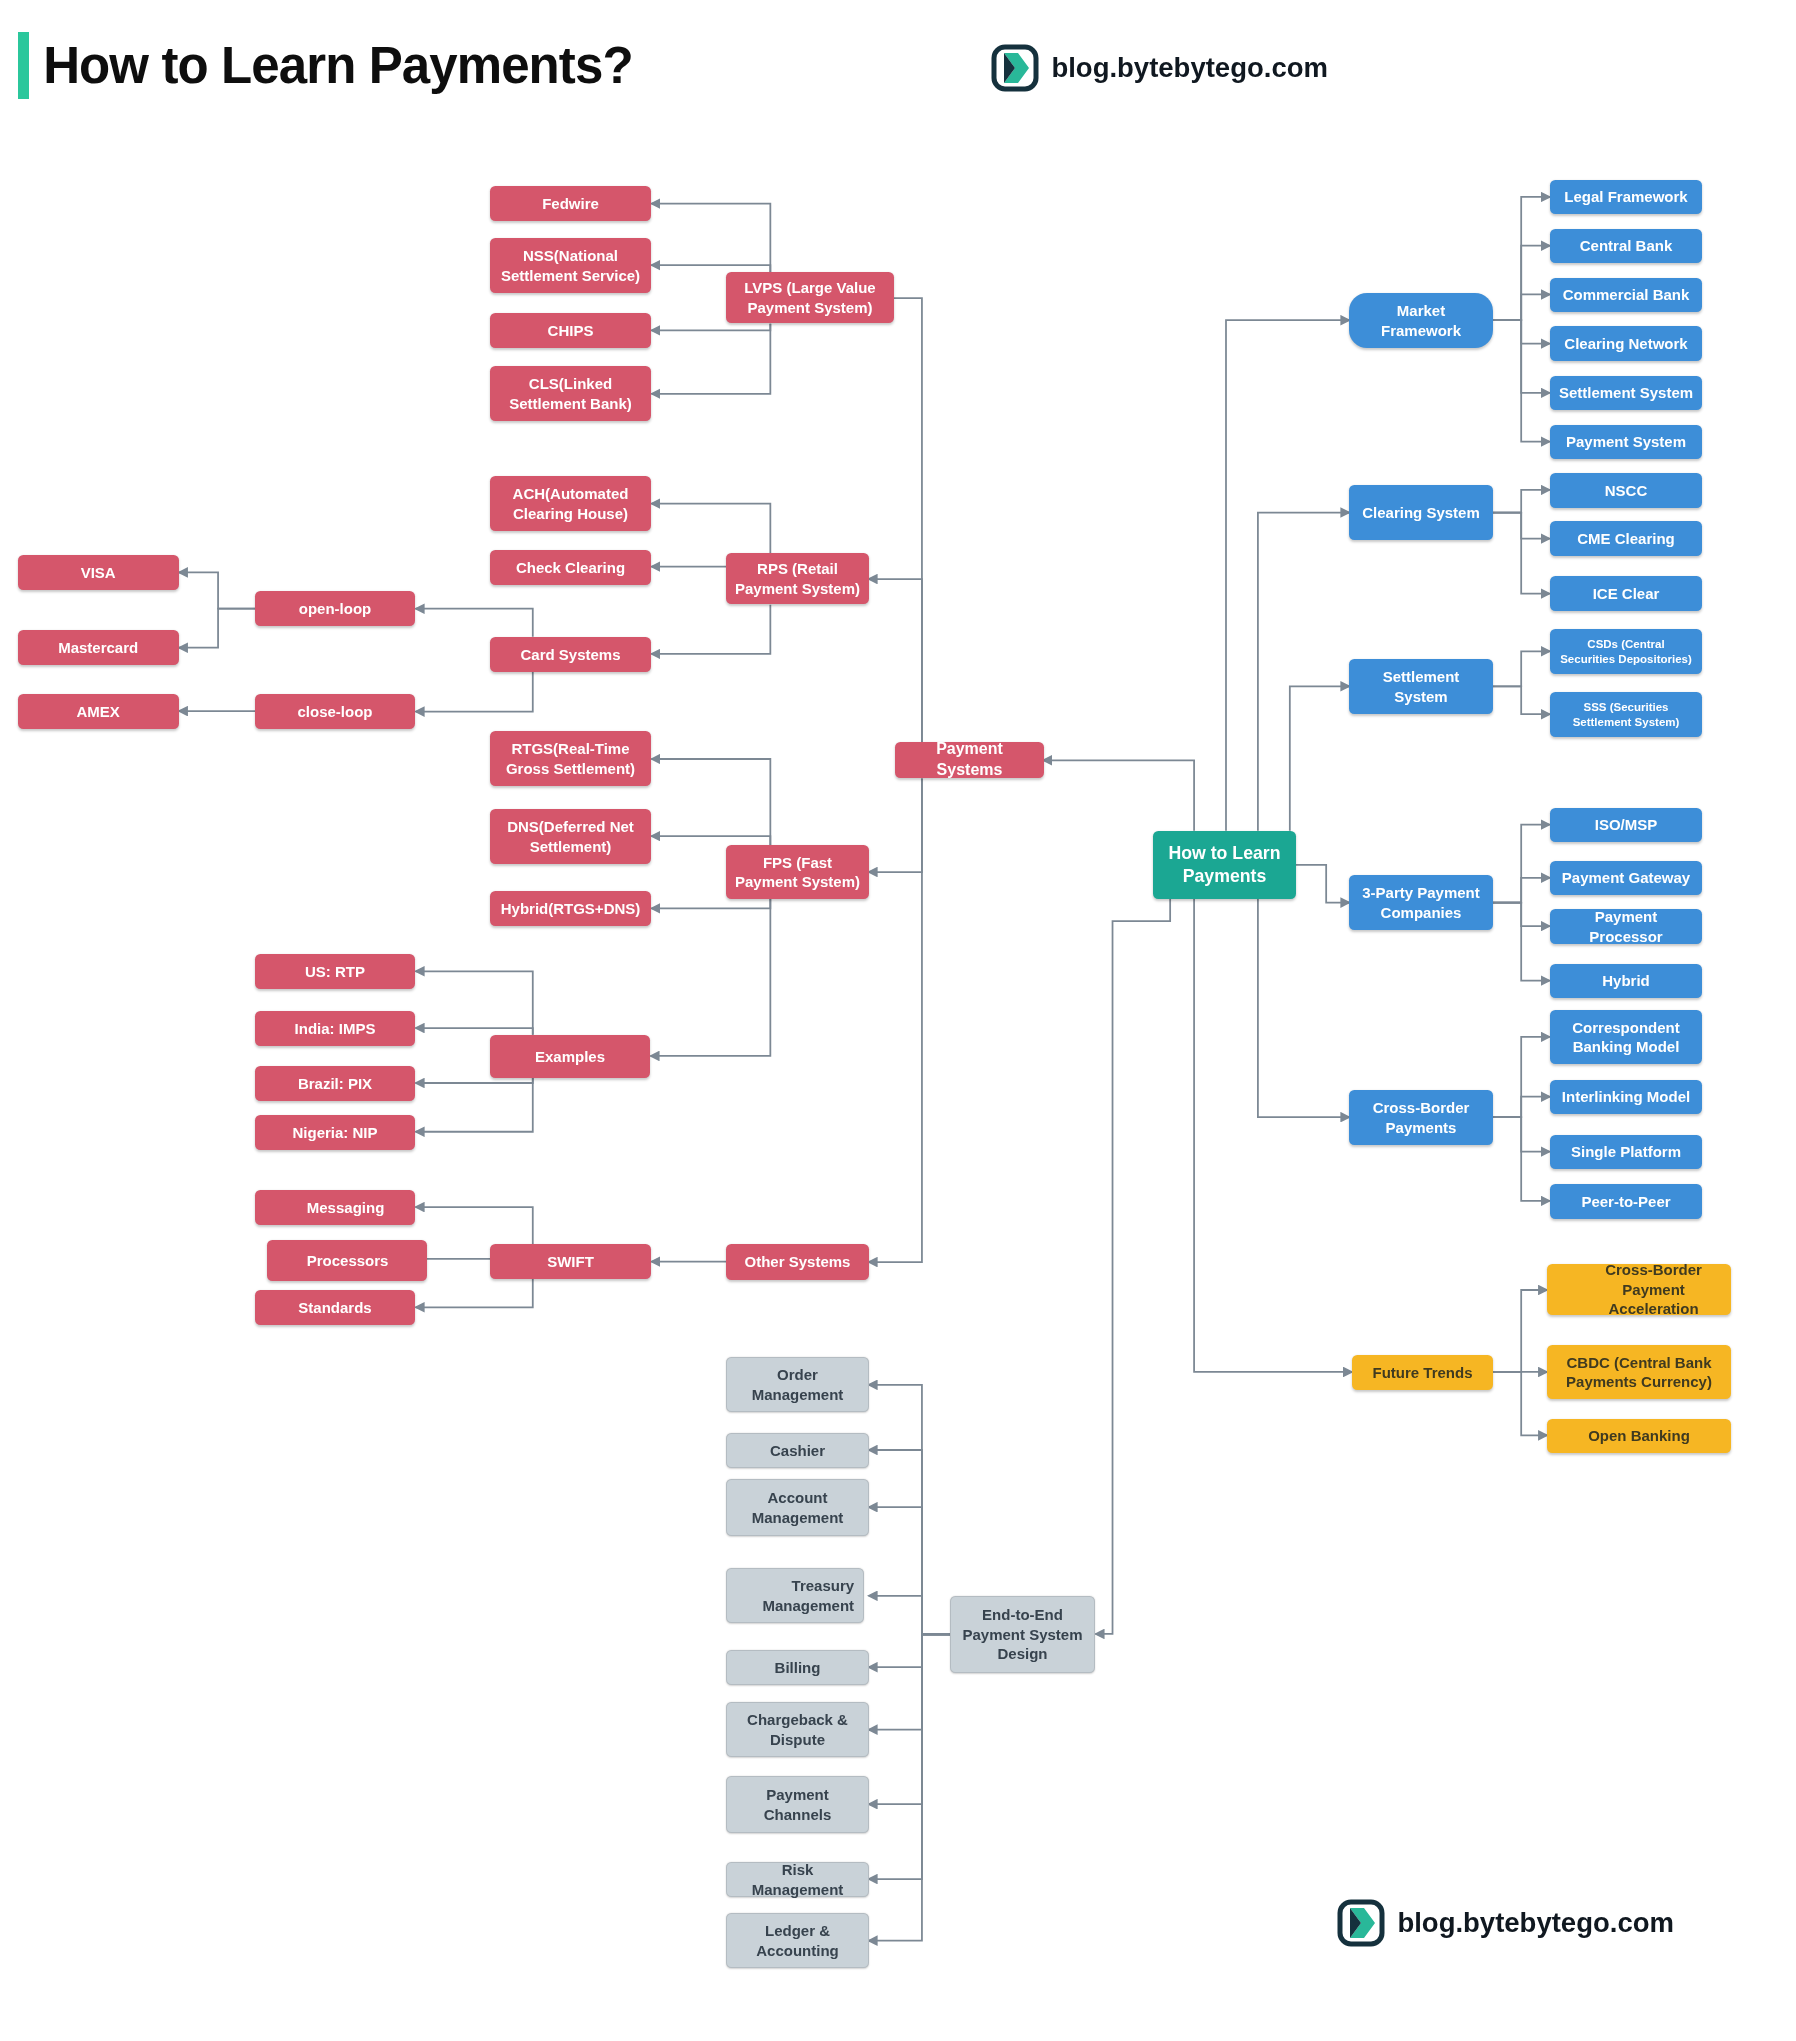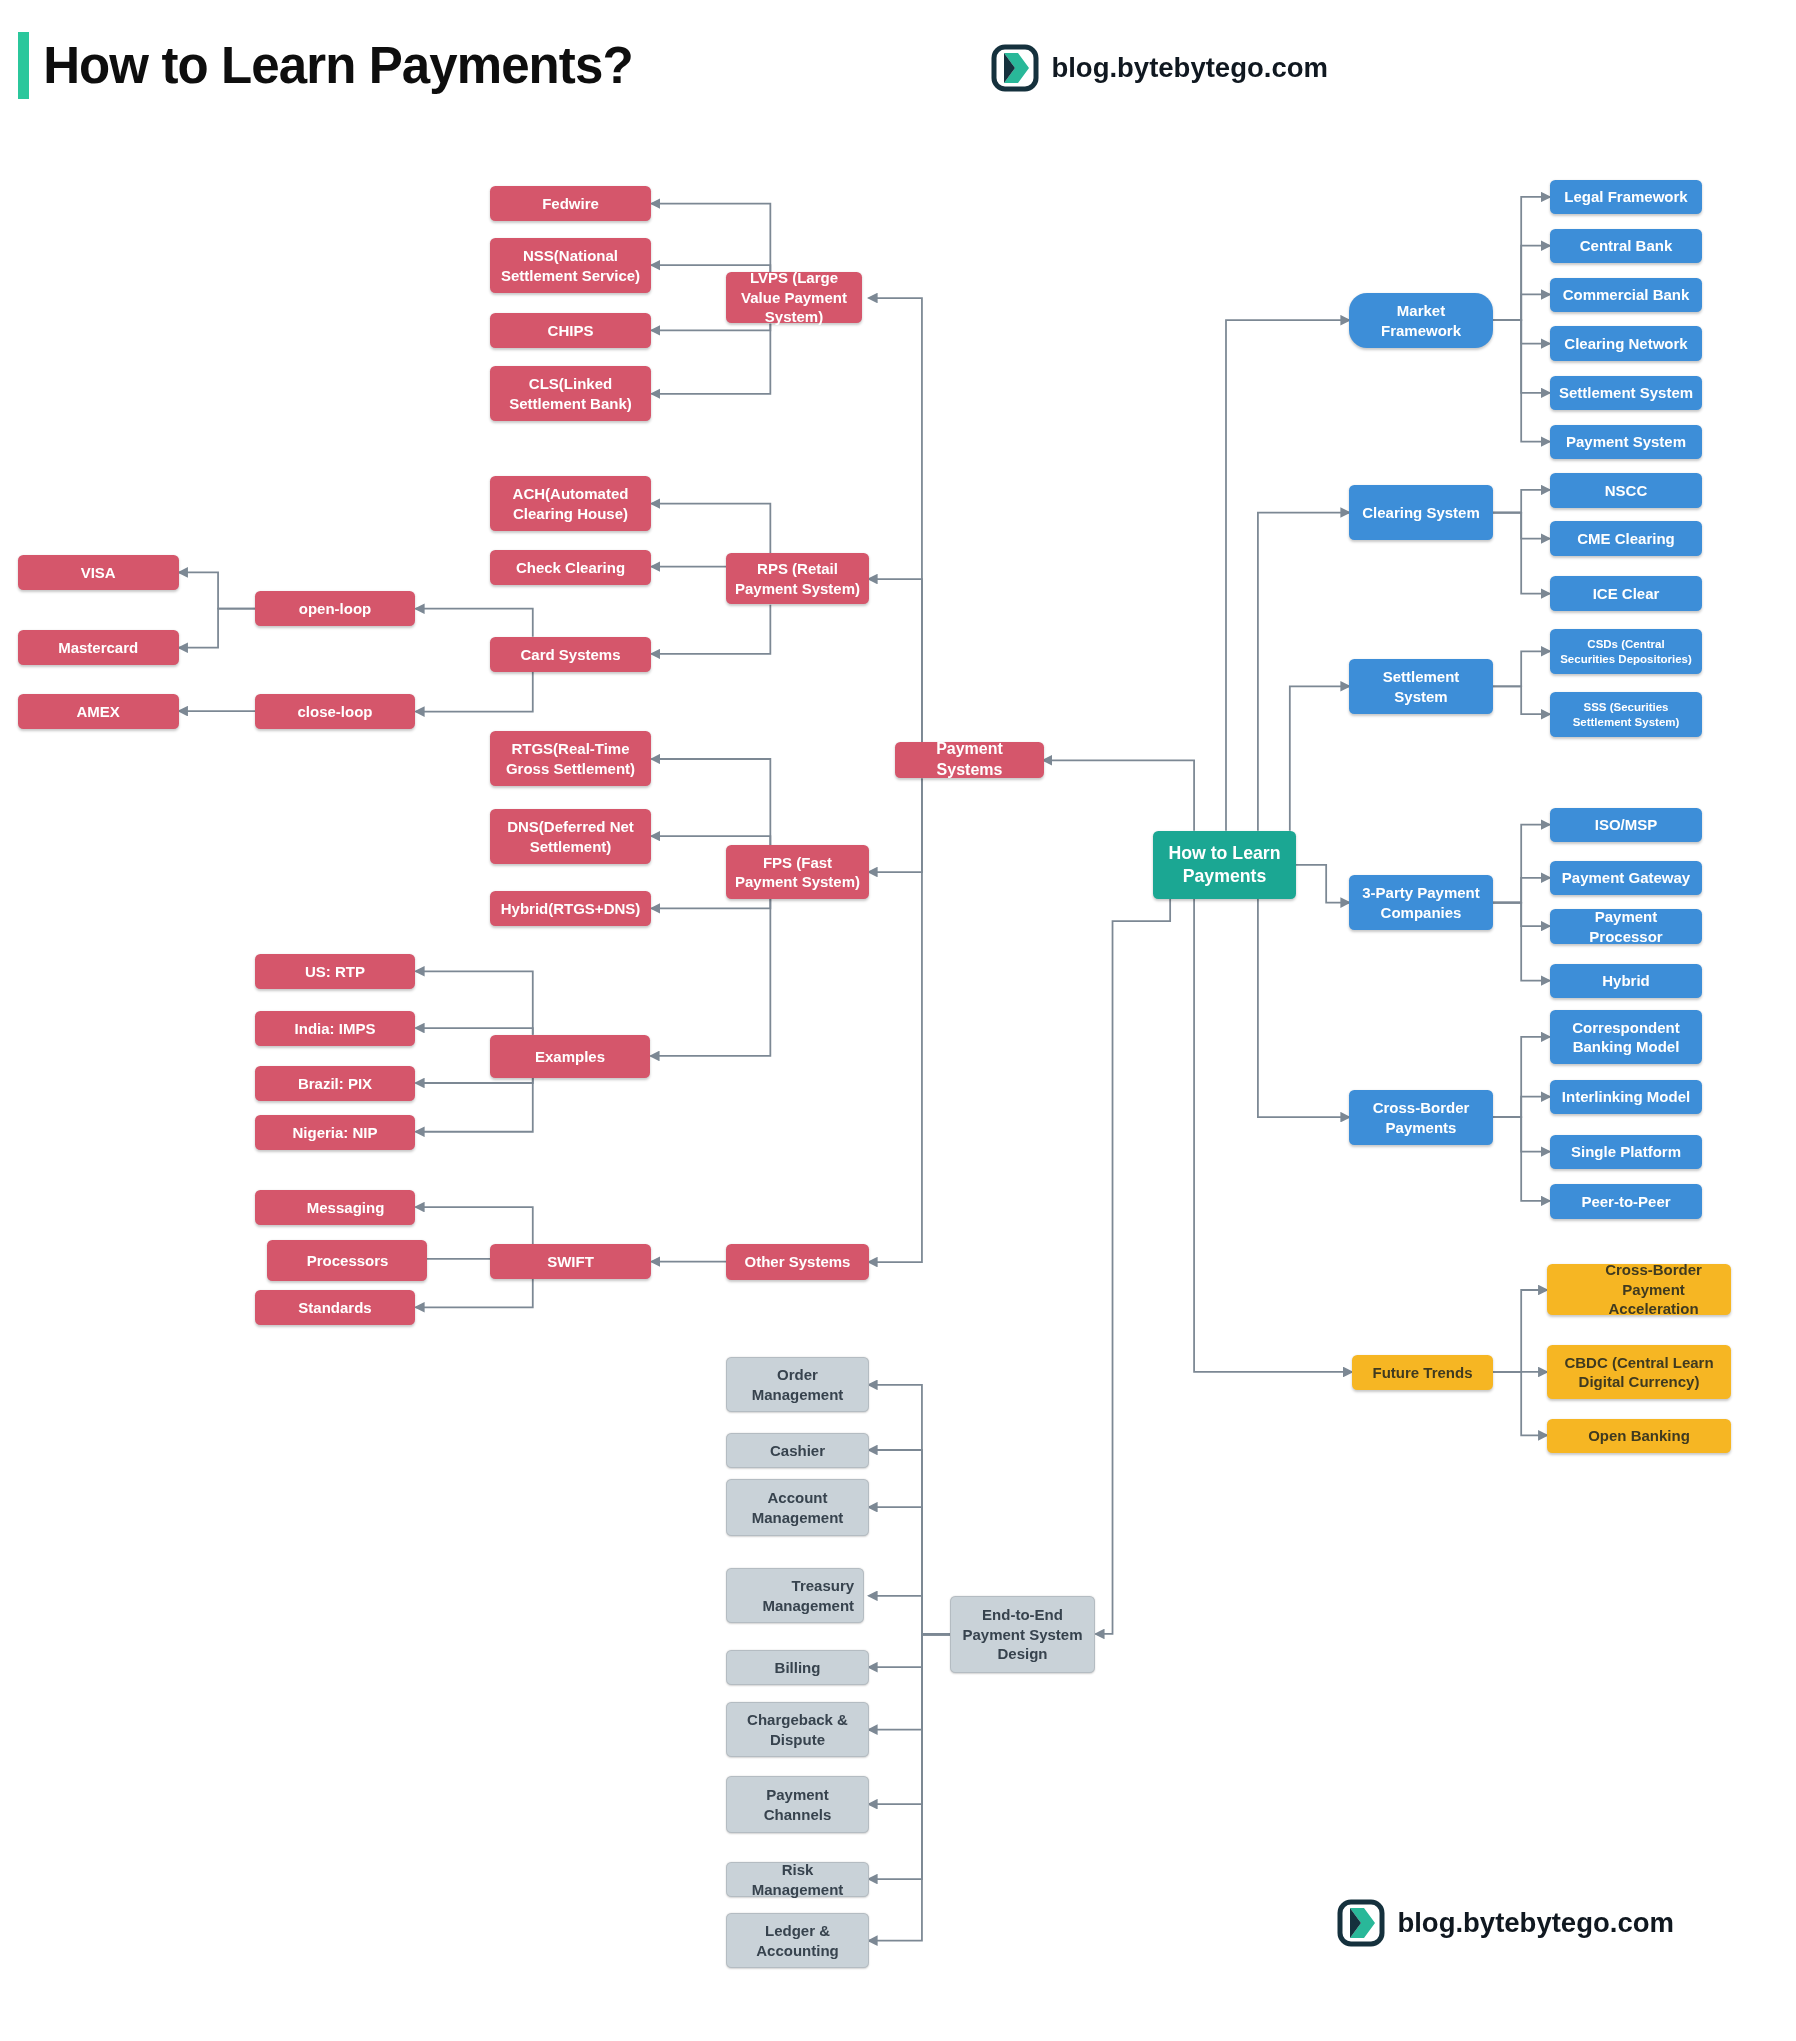--- a/index.html
+++ b/index.html
@@ -117,21 +117,21 @@
       <path d="M 1072 1843.5 L 1040 1843.5 L 1040 2035 L 980 2035" class="edge" marker-end="url(#arrow)"></path>
       <path d="M 1072 1843.5 L 1040 1843.5 L 1040 2119.5 L 980 2119.5" class="edge" marker-end="url(#arrow)"></path>
       <path d="M 1072 1843.5 L 1040 1843.5 L 1040 2189 L 980 2189" class="edge" marker-end="url(#arrow)"></path>
     </svg>
 
   <div id="nodes">
       <div class="node red" style="left: 490px; top: 186px; width: 161px; height: 35px; background: rgb(213, 86, 107); color: rgb(255, 255, 255);">Fedwire</div>
       <div class="node red" style="left: 490px; top: 238px; width: 161px; height: 55px; background: rgb(213, 86, 107); color: rgb(255, 255, 255);">NSS(National Settlement Service)</div>
       <div class="node red" style="left: 490px; top: 313px; width: 161px; height: 35px; background: rgb(213, 86, 107); color: rgb(255, 255, 255);">CHIPS</div>
       <div class="node red" style="left: 490px; top: 366px; width: 161px; height: 55px; background: rgb(213, 86, 107); color: rgb(255, 255, 255);">CLS(Linked Settlement Bank)</div>
-      <div class="node red" style="left: 726px; top: 272px; width: 136px; height: 51px; background: rgb(213, 86, 107); color: rgb(255, 255, 255);">LVPS (Large Value Payment System)</div>
+      <div class="node red" style="left: 726px; top: 272px; width: 168px; height: 51px; background: rgb(213, 86, 107); color: rgb(255, 255, 255);">LVPS (Large Value Payment System)</div>
       <div class="node red" style="left: 490px; top: 476px; width: 161px; height: 55px; background: rgb(213, 86, 107); color: rgb(255, 255, 255);">ACH(Automated Clearing House)</div>
       <div class="node red" style="left: 490px; top: 550px; width: 161px; height: 35px; background: rgb(213, 86, 107); color: rgb(255, 255, 255);">Check Clearing</div>
       <div class="node red" style="left: 490px; top: 637px; width: 161px; height: 35px; background: rgb(213, 86, 107); color: rgb(255, 255, 255);">Card Systems</div>
       <div class="node red" style="left: 726px; top: 553px; width: 143px; height: 51px; background: rgb(213, 86, 107); color: rgb(255, 255, 255);">RPS (Retail Payment System)</div>
       <div class="node red" style="left: 17.7px; top: 555px; width: 161px; height: 35px; background: rgb(213, 86, 107); color: rgb(255, 255, 255);">VISA</div>
       <div class="node red" style="left: 17.7px; top: 630px; width: 161px; height: 35px; background: rgb(213, 86, 107); color: rgb(255, 255, 255);">Mastercard</div>
       <div class="node red" style="left: 17.7px; top: 694px; width: 161px; height: 35px; background: rgb(213, 86, 107); color: rgb(255, 255, 255);">AMEX</div>
       <div class="node red" style="left: 255px; top: 591px; width: 160px; height: 35px; background: rgb(213, 86, 107); color: rgb(255, 255, 255);">open-loop</div>
       <div class="node red" style="left: 255px; top: 694px; width: 160px; height: 35px; background: rgb(213, 86, 107); color: rgb(255, 255, 255);">close-loop</div>
       <div class="node red" style="left: 490px; top: 731px; width: 161px; height: 55px; background: rgb(213, 86, 107); color: rgb(255, 255, 255);">RTGS(Real-Time Gross Settlement)</div>
@@ -169,21 +169,21 @@
       <div class="node blue" style="left: 1550px; top: 808px; width: 152px; height: 34px; background: rgb(61, 142, 216); color: rgb(255, 255, 255);">ISO/MSP</div>
       <div class="node blue" style="left: 1550px; top: 861px; width: 152px; height: 34px; background: rgb(61, 142, 216); color: rgb(255, 255, 255);">Payment Gateway</div>
       <div class="node blue" style="left: 1550px; top: 909px; width: 152px; height: 35px; background: rgb(61, 142, 216); color: rgb(255, 255, 255);">Payment Processor</div>
       <div class="node blue" style="left: 1550px; top: 964px; width: 152px; height: 34px; background: rgb(61, 142, 216); color: rgb(255, 255, 255);">Hybrid</div>
       <div class="node blue" style="left: 1550px; top: 1010px; width: 152px; height: 54px; background: rgb(61, 142, 216); color: rgb(255, 255, 255);">Correspondent Banking Model</div>
       <div class="node blue" style="left: 1550px; top: 1080px; width: 152px; height: 34px; background: rgb(61, 142, 216); color: rgb(255, 255, 255);">Interlinking Model</div>
       <div class="node blue" style="left: 1550px; top: 1135px; width: 152px; height: 34px; background: rgb(61, 142, 216); color: rgb(255, 255, 255);">Single Platform</div>
       <div class="node blue" style="left: 1550px; top: 1184px; width: 152px; height: 35px; background: rgb(61, 142, 216); color: rgb(255, 255, 255);">Peer-to-Peer</div>
       <div class="node yellow" style="left: 1352px; top: 1355px; width: 141px; height: 35px; background: rgb(246, 182, 35); color: rgb(63, 58, 32);">Future Trends</div>
       <div class="node yellow" style="left: 1547px; top: 1264px; width: 184px; height: 51px; background: rgb(246, 182, 35); color: rgb(63, 58, 32); padding-left: 38px;">Cross-Border Payment Acceleration</div>
-      <div class="node yellow" style="left: 1547px; top: 1345px; width: 184px; height: 54px; background: rgb(246, 182, 35); color: rgb(63, 58, 32);">CBDC (Central Learn Digital Currency)</div>
+      <div class="node yellow" style="left: 1547px; top: 1345px; width: 184px; height: 54px; background: rgb(246, 182, 35); color: rgb(63, 58, 32);">CBDC (Central Bank Payments Currency)</div>
       <div class="node yellow" style="left: 1547px; top: 1419px; width: 184px; height: 34px; background: rgb(246, 182, 35); color: rgb(63, 58, 32);">Open Banking</div>
       <div class="node gray" style="left: 950px; top: 1596px; width: 145px; height: 77px; background: rgb(201, 210, 216); color: rgb(55, 67, 78);">End-to-End Payment System Design</div>
       <div class="node gray" style="left: 726px; top: 1357px; width: 143px; height: 55px; background: rgb(201, 210, 216); color: rgb(55, 67, 78);">Order Management</div>
       <div class="node gray" style="left: 726px; top: 1433px; width: 143px; height: 35px; background: rgb(201, 210, 216); color: rgb(55, 67, 78);">Cashier</div>
       <div class="node gray" style="left: 726px; top: 1479px; width: 143px; height: 57px; background: rgb(201, 210, 216); color: rgb(55, 67, 78);">Account Management</div>
       <div class="node gray" style="left: 726px; top: 1568px; width: 138px; height: 55px; background: rgb(201, 210, 216); color: rgb(55, 67, 78); text-align: right;">Treasury Management</div>
       <div class="node gray" style="left: 726px; top: 1650px; width: 143px; height: 35px; background: rgb(201, 210, 216); color: rgb(55, 67, 78);">Billing</div>
       <div class="node gray" style="left: 726px; top: 1702px; width: 143px; height: 55px; background: rgb(201, 210, 216); color: rgb(55, 67, 78);">Chargeback &amp; Dispute</div>
       <div class="node gray" style="left: 726px; top: 1776px; width: 143px; height: 57px; background: rgb(201, 210, 216); color: rgb(55, 67, 78);">Payment Channels</div>
       <div class="node gray" style="left: 726px; top: 1862px; width: 143px; height: 35px; background: rgb(201, 210, 216); color: rgb(55, 67, 78);">Risk Management</div>

